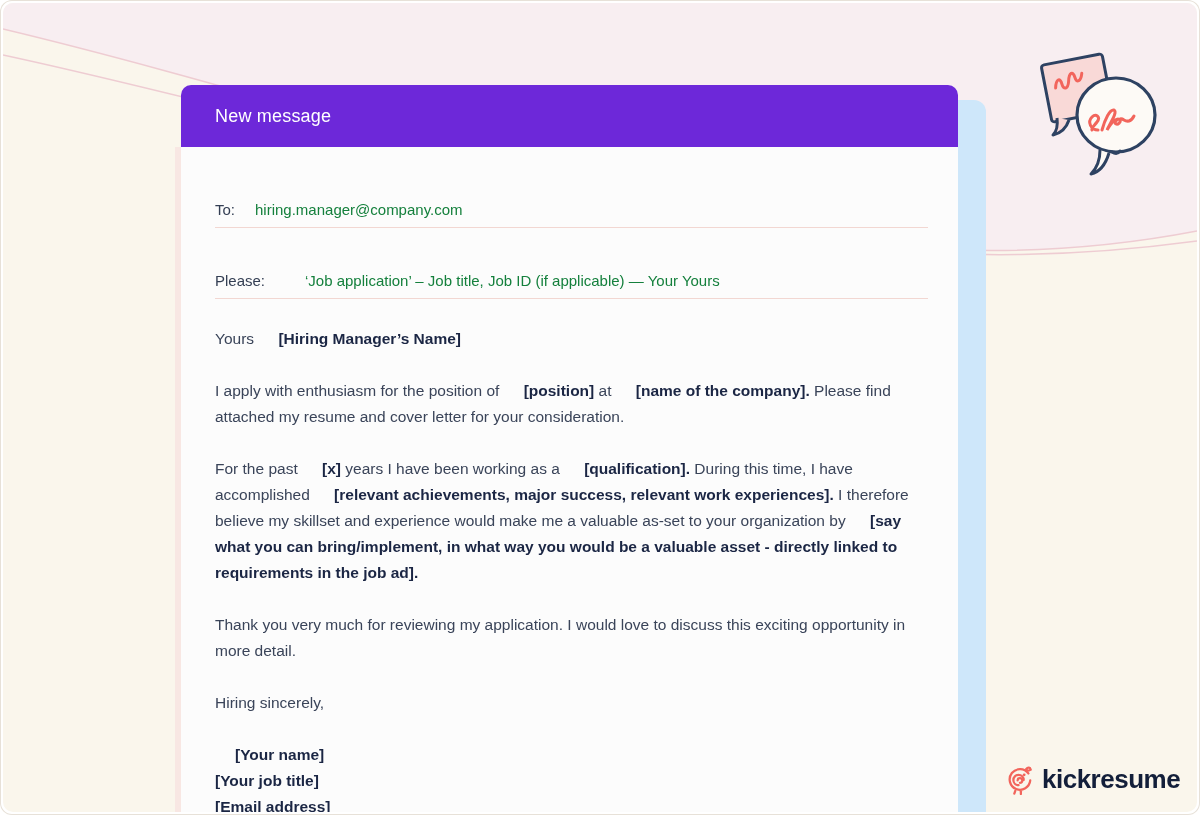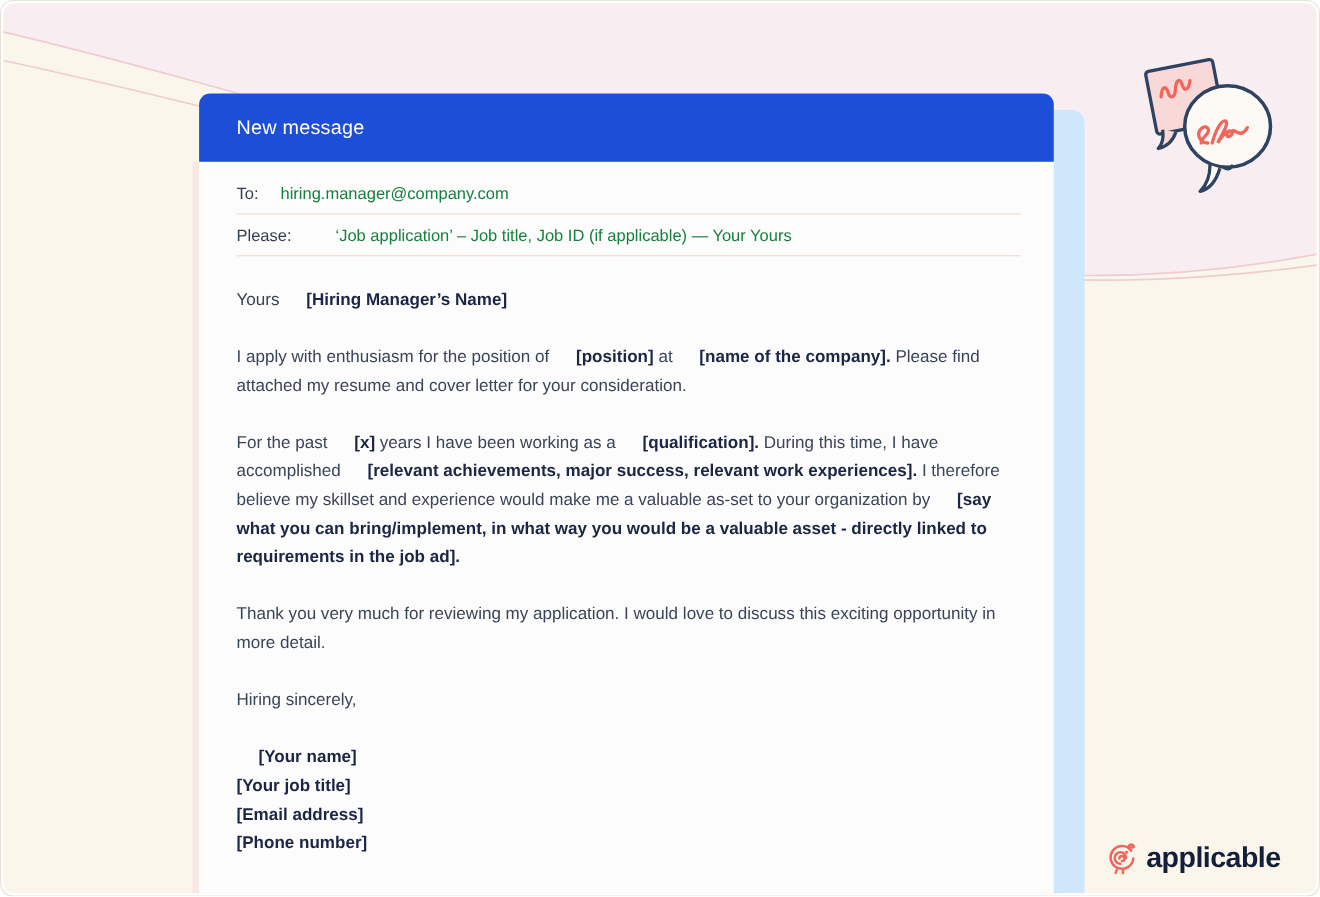--- a/index.html
+++ b/index.html
@@ -25,30 +25,30 @@
     position:absolute;left:947px;top:97px;width:36px;height:712px;
     background:#cee7fa;border-radius:0 12px 0 0;
   }
 
   
   .card{
     position:absolute;left:178px;top:82px;width:777px;height:727px;
     background:#fcfcfc;border-radius:10px 10px 0 0;
   }
   .card-header{
-    height:62px;background:#1d4ed8;border-radius:10px 10px 0 0;
+    height:62px;background:#6d28d9;border-radius:10px 10px 0 0;
     display:flex;align-items:center;padding:0 34px;
   }
   .card-header span{color:#ffffff;font-size:18px;letter-spacing:.2px;}
 
   .fields{padding:0 30px 0 34px;}
   .field-row{display:flex;align-items:baseline;border-bottom:1.5px solid #f2d7d2;}
   .field-row.to{padding:21px 0 9px;}
   .field-row.subject{padding:11px 0 9px;}
-  .flabel{color:#333e53;font-size:15px;flex:0 0 auto;display:inline-block;}
+  .flabel{color:#333e53;font-size:15px;flex:0 0 auto;display:inline-block;margin-top:33px;}
   .flabel.to-w{width:40px;}
   .flabel.subj-w{width:90px;}
   .fvalue{color:#15803d;font-size:15px;}
 
   .card-body{
     padding:27px 30px 0 34px;font-size:15.5px;line-height:26px;color:#3a4459;
   }
   .card-body p{margin:0 0 26px 0;white-space:pre-line;}
   .card-body .bold{font-weight:700;color:#1b2644;padding-left:20px;}
 
@@ -124,17 +124,17 @@
         <g fill="none" stroke="#f2655c" stroke-width="2.4" stroke-linecap="round">
           <path d="M26,9 A11,11 0 1 0 28,16.5"></path>
           <path d="M21,16 a5.5,5.5 0 1 0 -5.5,5.5"></path>
           <path d="M14.5,16.5 a2.5,2.5 0 1 1 2.5,2.5"></path>
           <path d="M23.5,4.5 c2,-2.5 4.5,-2 5,0.5 c-2,1.5 -4,1 -5,-0.5"></path>
           <path d="M12,27.5 l-1,3"></path>
           <path d="M18,28 l0,3"></path>
         </g>
         <circle cx="21.5" cy="10.5" r="1.5" fill="#f2655c"></circle>
       </svg>
-      <span class="logo-text">applicable</span>
+      <span class="logo-text">kickresume</span>
     </div>
 
   </div>
 </div>
 
 </body></html>

